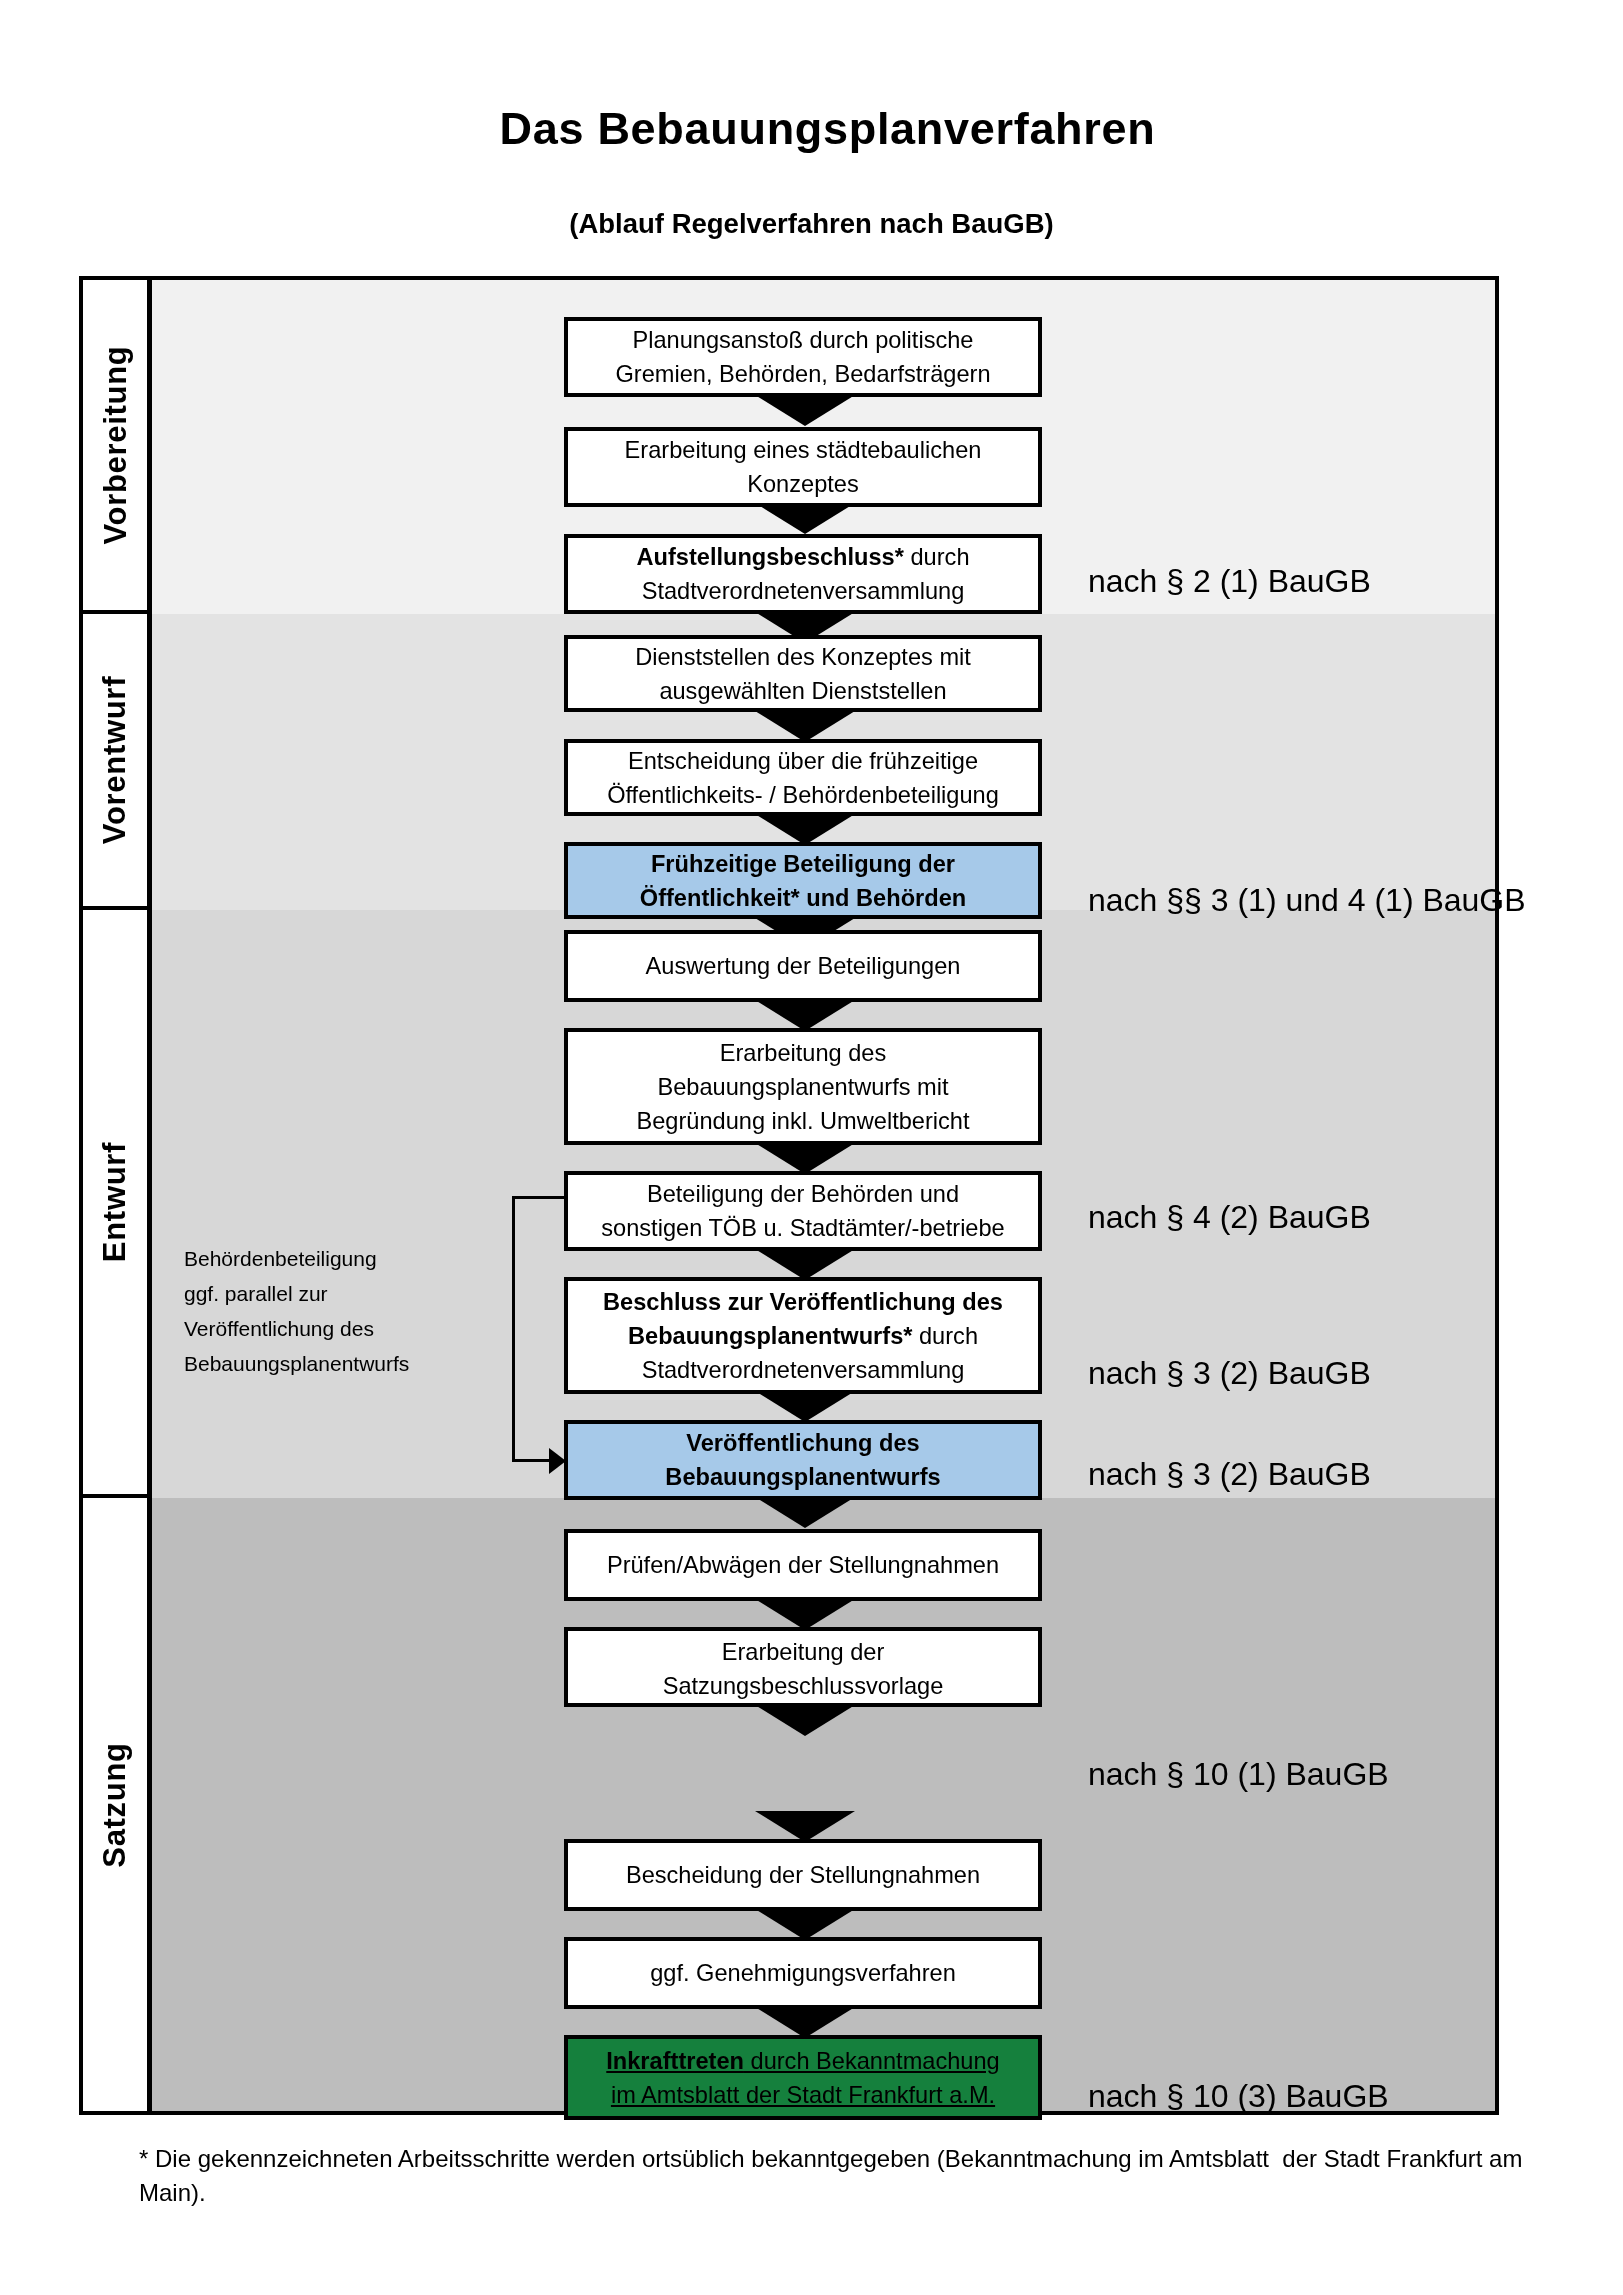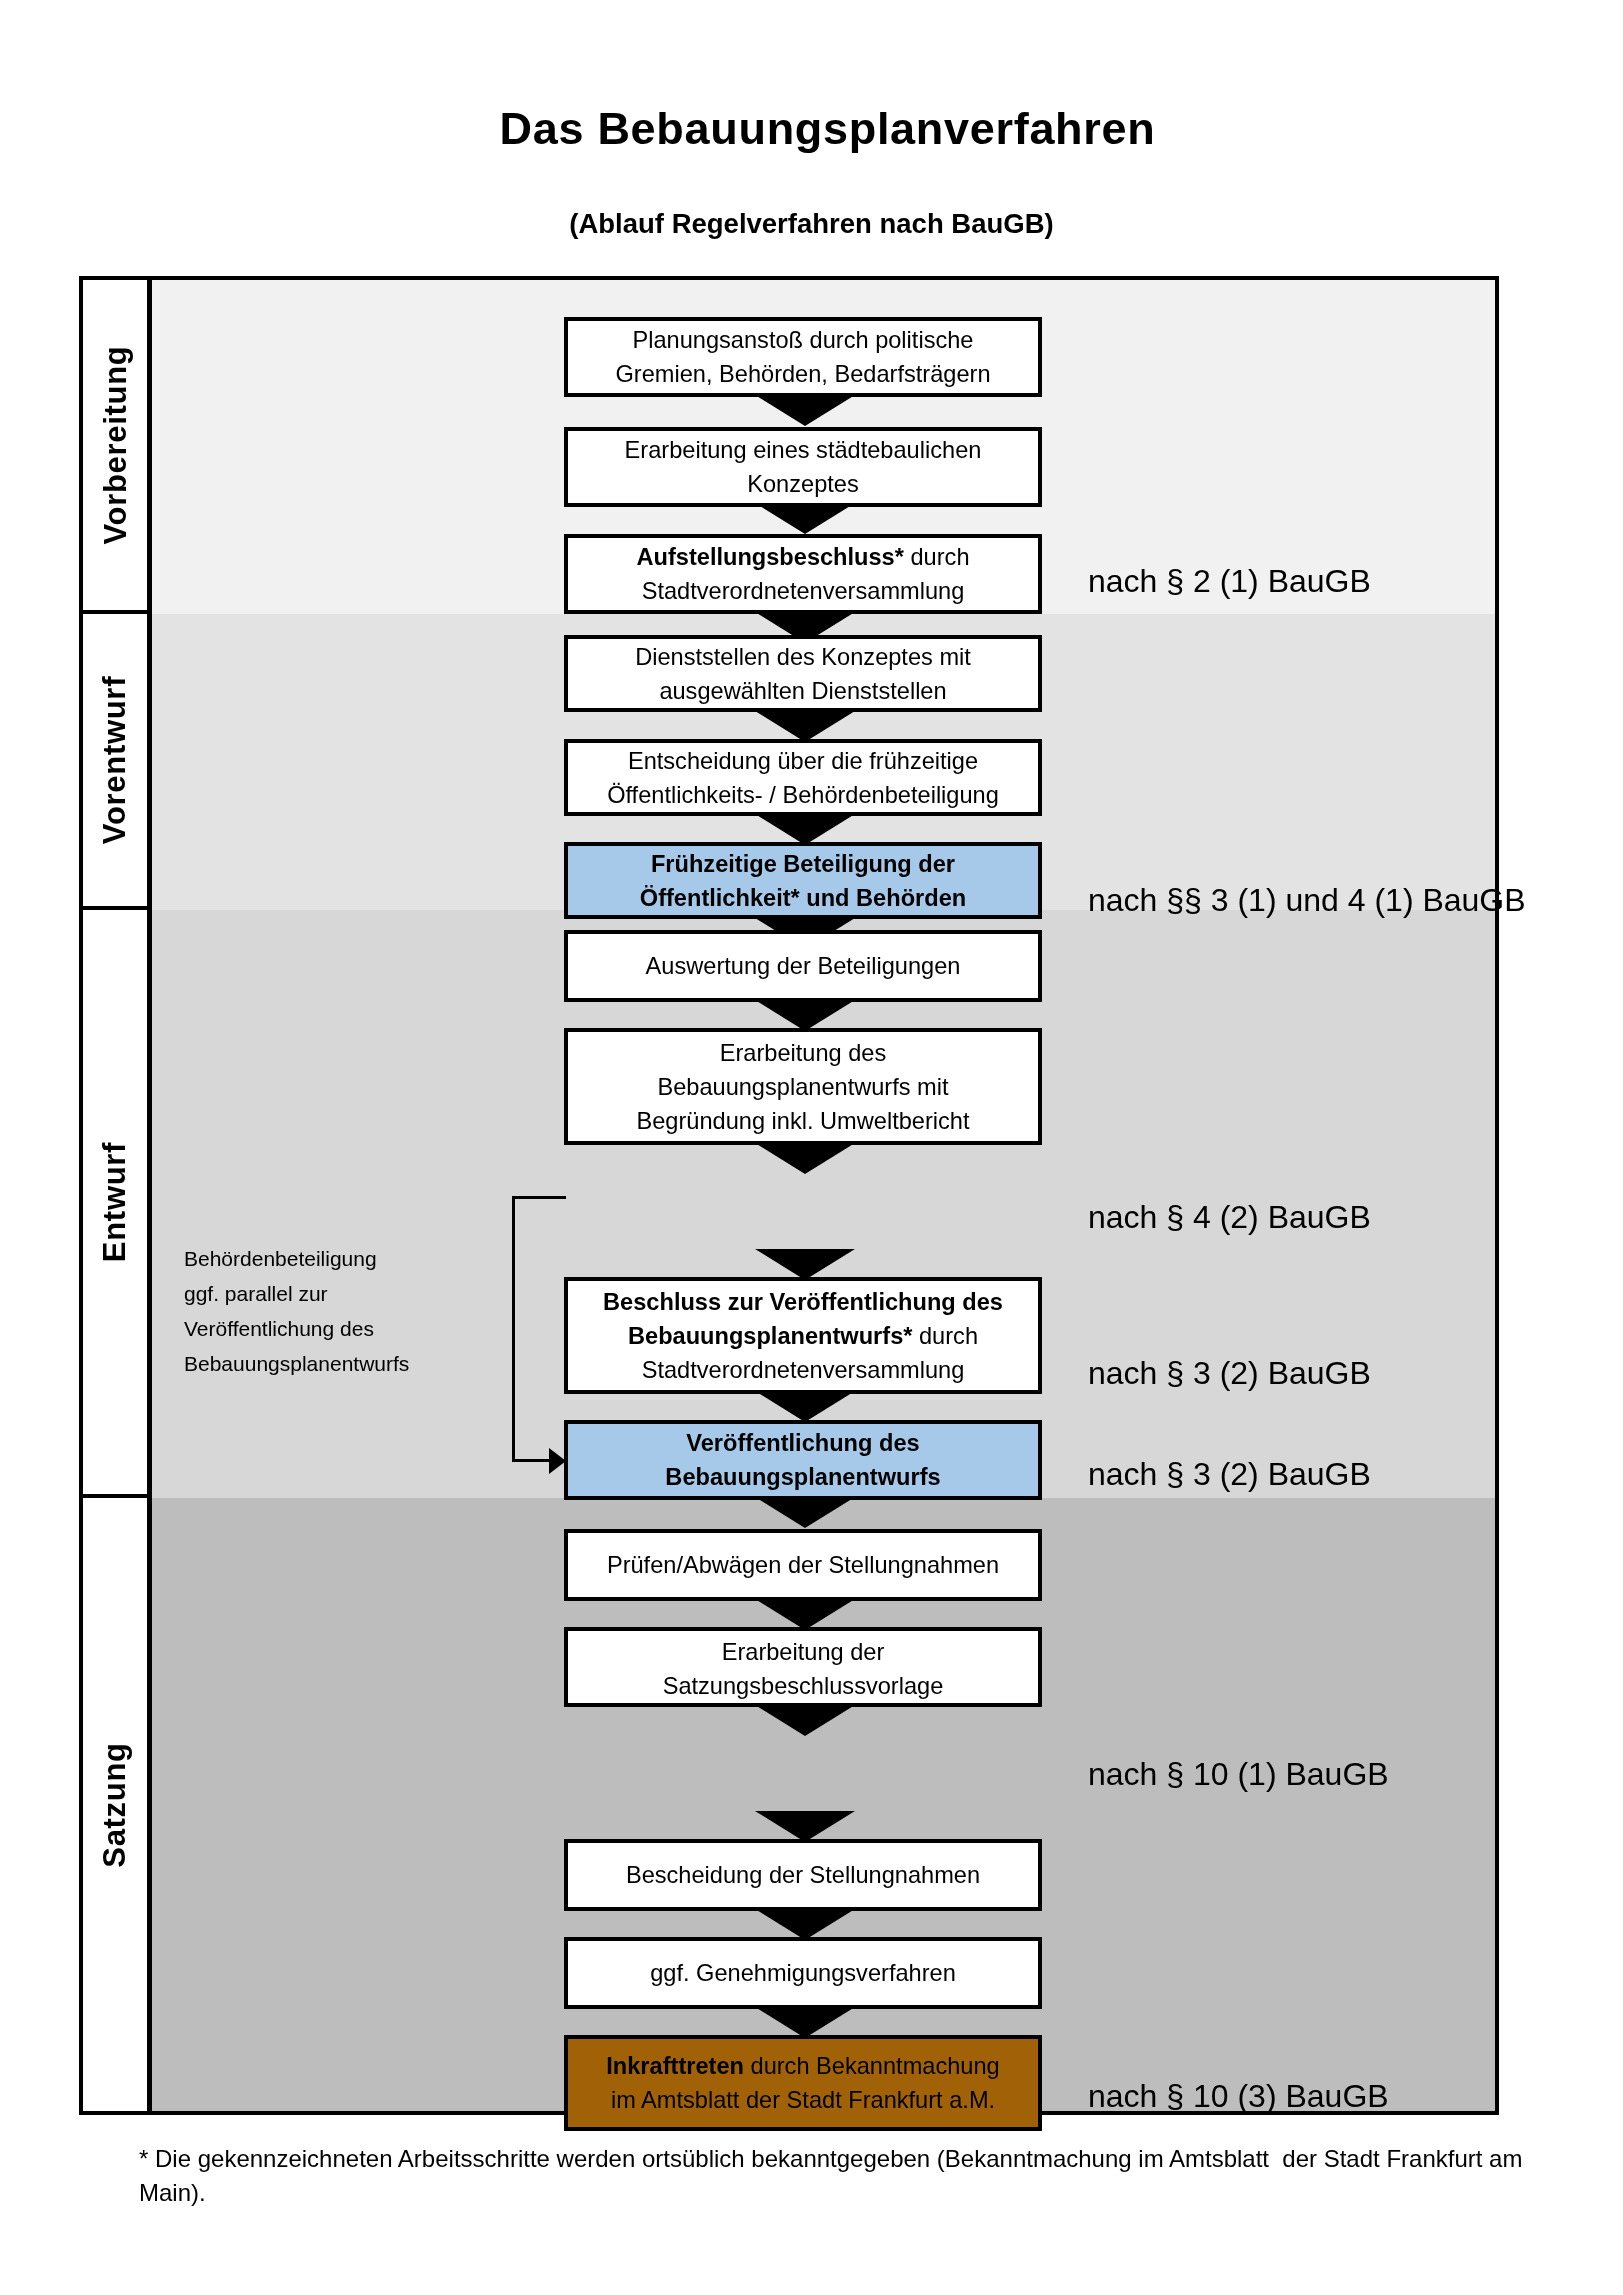--- a/index.html
+++ b/index.html
@@ -106,20 +106,24 @@
         <div class="step" style="top: 650px; height: 72px;">
           <div class="ln"><span class="seg">Auswertung der Beteiligungen</span></div>
         </div>
         <div class="arrow" style="top: 720px;"></div>
         <div class="step" style="top: 748px; height: 117px;">
           <div class="ln"><span class="seg">Erarbeitung des</span></div>
           <div class="ln"><span class="seg">Bebauungsplanentwurfs mit</span></div>
           <div class="ln"><span class="seg">Begründung inkl. Umweltbericht</span></div>
         </div>
         <div class="arrow" style="top: 863px;"></div>
+        <div class="step" style="top: 891px; height: 80px;">
+          <div class="ln"><span class="seg">Beteiligung der Behörden und</span></div>
+          <div class="ln"><span class="seg">sonstigen TÖB u. Stadtämter/-betriebe</span></div>
+        </div>
         <div class="arrow" style="top: 969px;"></div>
         <div class="step" style="top: 997px; height: 117px;">
           <div class="ln"><span class="seg b">Beschluss zur Veröffentlichung des</span></div>
           <div class="ln"><span class="seg b">Bebauungsplanentwurfs*</span><span class="seg"> durch</span></div>
           <div class="ln"><span class="seg">Stadtverordnetenversammlung</span></div>
         </div>
         <div class="arrow" style="top: 1111px;"></div>
         <div class="step" style="top: 1140px; height: 80px; background: rgb(166, 201, 233);">
           <div class="ln"><span class="seg b">Veröffentlichung des</span></div>
           <div class="ln"><span class="seg b">Bebauungsplanentwurfs</span></div>
@@ -136,21 +140,21 @@
         <div class="arrow" style="top: 1425px;"></div>
         <div class="arrow" style="top: 1531px;"></div>
         <div class="step" style="top: 1559px; height: 72px;">
           <div class="ln"><span class="seg">Bescheidung der Stellungnahmen</span></div>
         </div>
         <div class="arrow" style="top: 1629px;"></div>
         <div class="step" style="top: 1657px; height: 72px;">
           <div class="ln"><span class="seg">ggf. Genehmigungsverfahren</span></div>
         </div>
         <div class="arrow" style="top: 1727px;"></div>
-        <div class="step" style="top: 1755px; height: 96px; background: #a16207;">
+        <div class="step" style="top: 1755px; height: 85px; background: #15803d; text-decoration: underline;">
           <div class="ln"><span class="seg b">Inkrafttreten</span><span class="seg"> durch Bekanntmachung</span></div>
           <div class="ln"><span class="seg">im Amtsblatt der Stadt Frankfurt a.M.</span></div>
         </div>
         <div class="ref" style="top: 283px;">nach § 2 (1) BauGB</div>
         <div class="ref" style="top: 602px;">nach §§ 3 (1) und 4 (1) BauGB</div>
         <div class="ref" style="top: 919px;">nach § 4 (2) BauGB</div>
         <div class="ref" style="top: 1075px;">nach § 3 (2) BauGB</div>
         <div class="ref" style="top: 1176px;">nach § 3 (2) BauGB</div>
         <div class="ref" style="top: 1476px;">nach § 10 (1) BauGB</div>
         <div class="ref" style="top: 1798px;">nach § 10 (3) BauGB</div>

